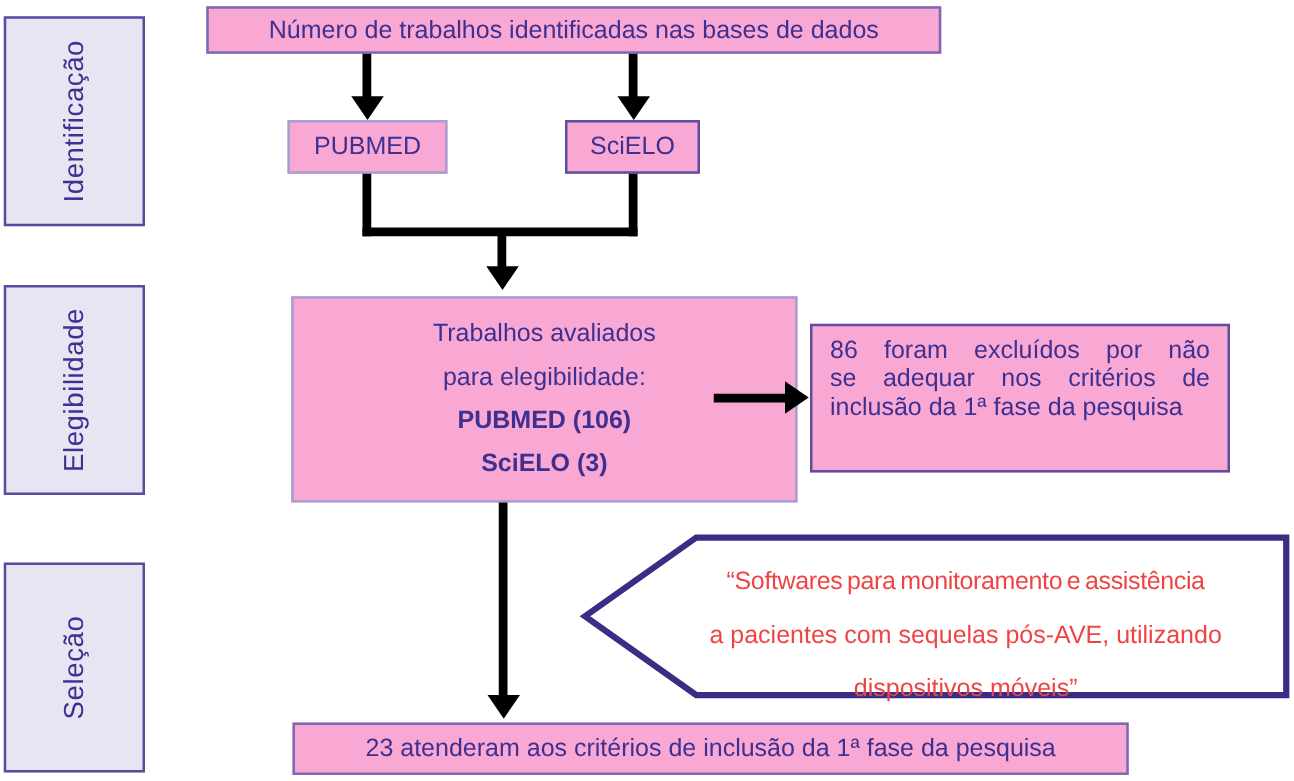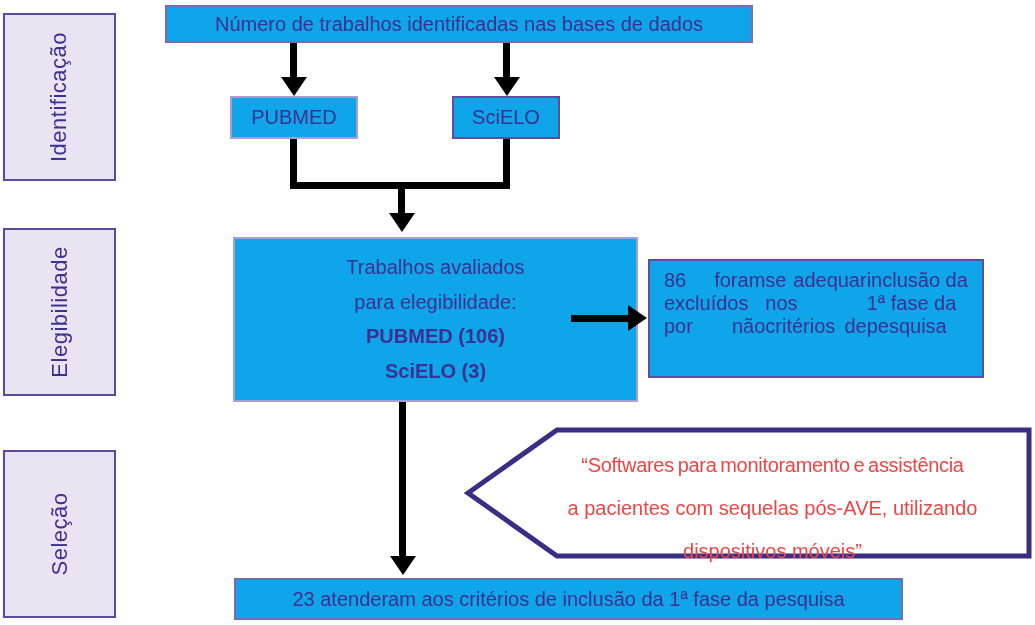--- a/index.html
+++ b/index.html
@@ -12,33 +12,33 @@
     position:absolute;left:3px;width:113px;height:168px;box-sizing:border-box;
     background:#e8e4f1;border:2px solid #5b4aa0;
     display:flex;align-items:center;justify-content:center;
   }
   .stage .rot{
     transform:rotate(-90deg);white-space:nowrap;
     font-size:22px;color:#3d3091;letter-spacing:.5px;
   }
   
   .box{
-    position:absolute;box-sizing:border-box;background:#0ea5e9;
+    position:absolute;box-sizing:border-box;background:#f9a8d4;
     border:2px solid #7b6ab3;color:#3d3091;
     display:flex;align-items:center;justify-content:center;
     text-align:center;font-size:20px;
   }
   .border-light{border-color:#a89dd4;}
   .border-dark{border-color:#5f4da1;}
   .box-db{font-size:20px;}
   
   .box-col{flex-direction:column;justify-content:space-evenly;padding:6px 4px;}
   .bold{font-weight:bold;}
   
-  .box-just{flex-direction:row;justify-content:flex-start;
+  .box-just{flex-direction:column;justify-content:flex-start;
     padding:8px 14px;align-items:stretch;text-align:left;}
   .jline{text-align:justify;text-align-last:justify;width:100%;}
   .jline-last{text-align:left;text-align-last:left;width:100%;}
   
   .vshaft{position:absolute;width:7px;background:#000;}
   .hshaft{position:absolute;height:7px;background:#000;}
   .head-down{position:absolute;width:0;height:0;
     border-left:13px solid transparent;border-right:13px solid transparent;
     border-top:19px solid #000;}
   .head-right{position:absolute;width:0;height:0;

